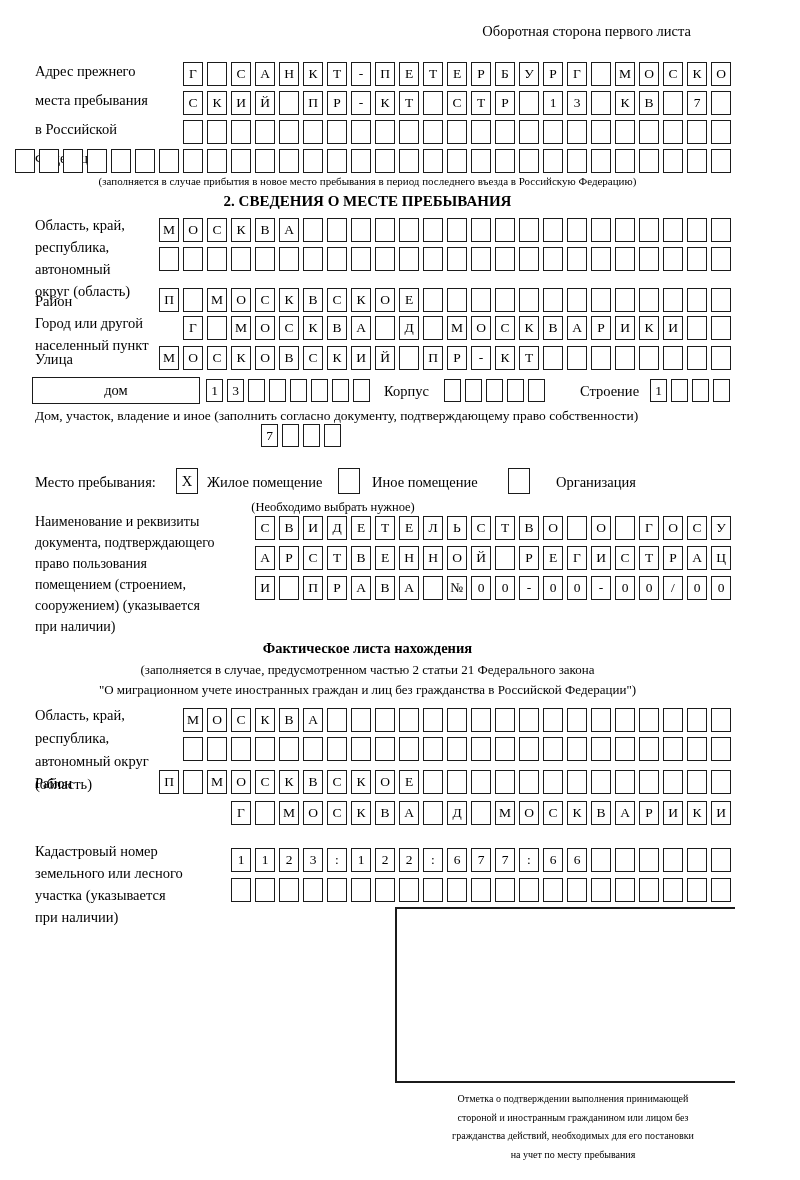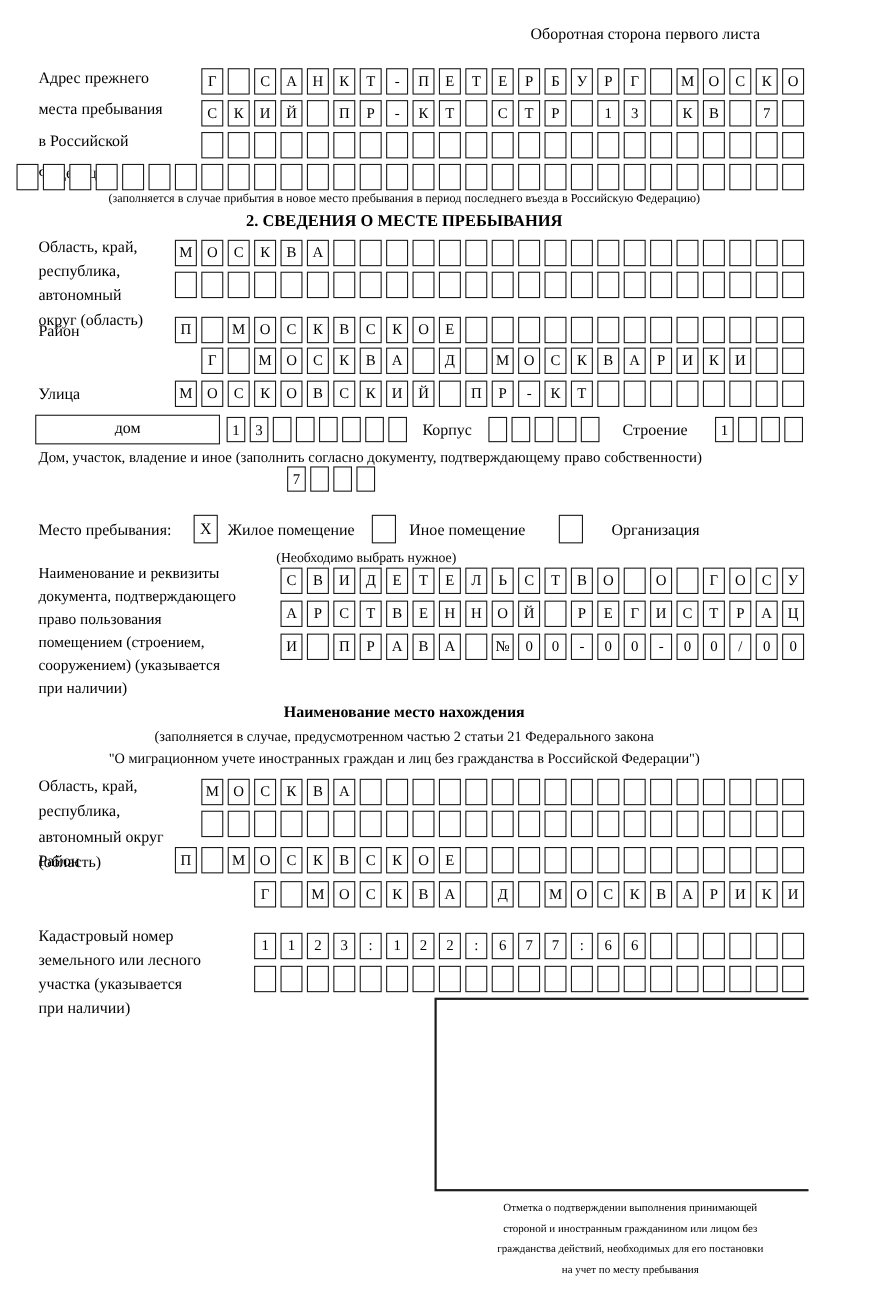--- a/index.html
+++ b/index.html
@@ -232,20 +232,24 @@
       <span class="cell"></span>
       <span class="cell"></span>
       <span class="cell"></span>
       <span class="cell"></span>
       <span class="cell"></span>
       <span class="cell"></span>
       <span class="cell"></span>
       <span class="cell"></span>
     </div>
 
+  <div class="abs lbl" style="left:35px;top:312px;">
+    <div>Город или другой</div>
+    <div>населенный пункт</div>
+  </div>
   <div class="cells" style="left:183px;top:316px;">
       <span class="cell">Г</span>
       <span class="cell"></span>
       <span class="cell">М</span>
       <span class="cell">О</span>
       <span class="cell">С</span>
       <span class="cell">К</span>
       <span class="cell">В</span>
       <span class="cell">А</span>
       <span class="cell"></span>
@@ -307,21 +311,21 @@
       <span class="cell"></span>
     </div>
   <div class="abs lbl" style="left:384px;top:380px;">Корпус</div>
   <div class="cells sm" style="left:444px;top:379px;">
       <span class="cell"></span>
       <span class="cell"></span>
       <span class="cell"></span>
       <span class="cell"></span>
       <span class="cell"></span>
     </div>
-  <div class="abs lbl" style="left:566px;top:380px;">Строение</div>
+  <div class="abs lbl" style="left:580px;top:380px;">Строение</div>
   <div class="cells sm" style="left:650px;top:379px;">
       <span class="cell">1</span>
       <span class="cell"></span>
       <span class="cell"></span>
       <span class="cell"></span>
     </div>
   <div class="abs" style="left:35px;top:408px;font-size:13.5px;white-space:nowrap;">Дом, участок, владение и иное (заполнить согласно документу, подтверждающему право собственности)</div>
 
   <div class="cells sm" style="left:261px;top:424px;">
       <span class="cell">7</span>
@@ -410,21 +414,21 @@
       <span class="cell">0</span>
       <span class="cell">-</span>
       <span class="cell">0</span>
       <span class="cell">0</span>
       <span class="cell">/</span>
       <span class="cell">0</span>
       <span class="cell">0</span>
       <span class="cell">0</span>
     </div>
 
-  <div class="abs sect-title" style="top:640px;font-size:14.5px;">Наименование место нахождения</div>
+  <div class="abs sect-title" style="top:640px;font-size:14.5px;">Фактическое листа нахождения</div>
   <div class="abs note" style="top:662px;font-size:13px;">(заполняется в случае, предусмотренном частью 2 статьи 21 Федерального закона</div>
   <div class="abs note" style="top:682px;font-size:13px;">"О миграционном учете иностранных граждан и лиц без гражданства в Российской Федерации")</div>
 
   <div class="abs lbl" style="left:35px;top:704px;line-height:23px;">
     <div>Область, край,</div>
     <div>республика,</div>
     <div>автономный округ</div>
     <div>(область)</div>
   </div>
   <div class="cells" style="left:183px;top:708px;">

